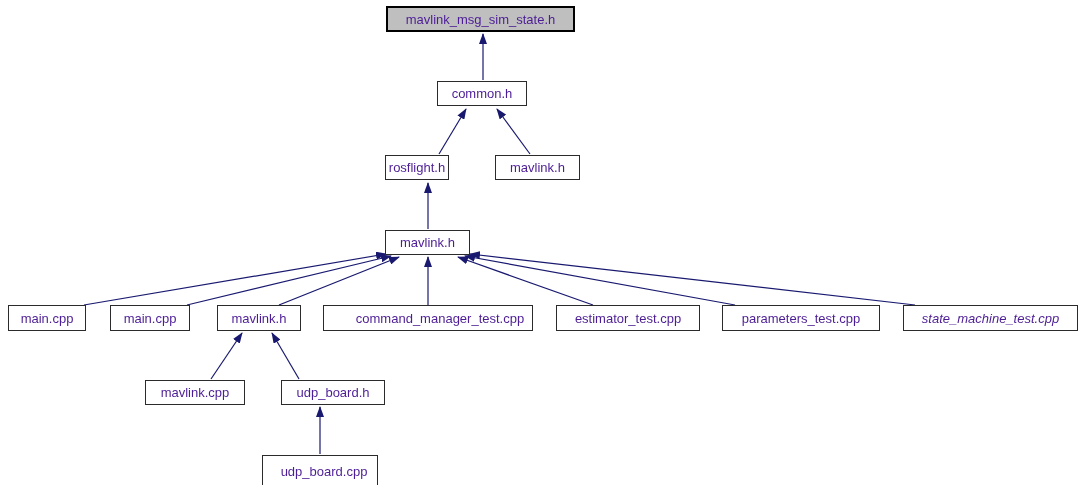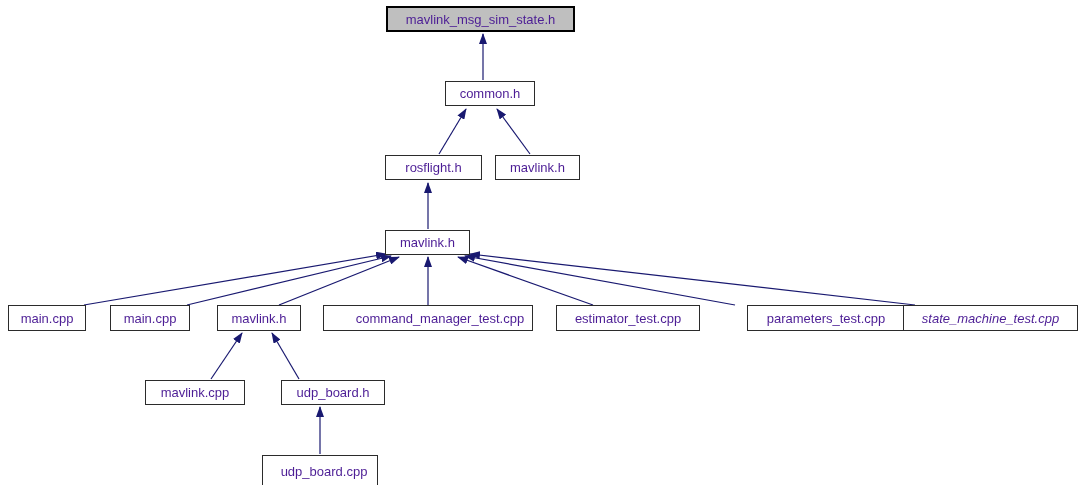--- a/index.html
+++ b/index.html
@@ -65,28 +65,28 @@
     <line x1="428" y1="305" x2="428" y2="257" marker-end="url(#arrow)"></line>
     <line x1="593" y1="305" x2="458" y2="257" marker-end="url(#arrow)"></line>
     <line x1="735" y1="305" x2="465" y2="256" marker-end="url(#arrow)"></line>
     <line x1="915" y1="305" x2="470" y2="254" marker-end="url(#arrow)"></line>
     <line x1="211" y1="379" x2="242" y2="333" marker-end="url(#arrow)"></line>
     <line x1="299" y1="379" x2="272" y2="333" marker-end="url(#arrow)"></line>
     <line x1="320" y1="454" x2="320" y2="407" marker-end="url(#arrow)"></line>
   </svg>
 
   <div class="node highlighted" style="left:386px; top:6px;  width:189px; height:26px;">mavlink_msg_sim_state.h</div>
-  <div class="node" style="left:437px; top:81px;  width:90px;  height:25px;margin-left:8px;">common.h</div>
-  <div class="node" style="left:385px; top:155px; width:97px;  height:25px;">rosflight.h</div>
+  <div class="node" style="left:437px; top:81px;  width:90px;  height:25px;">common.h</div>
+  <div class="node" style="left:385px; top:155px; width:64px;  height:25px;">rosflight.h</div>
   <div class="node" style="left:495px; top:155px; width:85px;  height:25px;">mavlink.h</div>
   <div class="node" style="left:385px; top:230px; width:85px;  height:25px;">mavlink.h</div>
   <div class="node" style="left:8px;   top:305px; width:78px;  height:26px;">main.cpp</div>
   <div class="node" style="left:110px; top:305px; width:80px;  height:26px;">main.cpp</div>
   <div class="node" style="left:217px; top:305px; width:84px;  height:26px;">mavlink.h</div>
   <div class="node" style="left:323px; top:305px; width:210px; height:26px;padding-left:24px;">command_manager_test.cpp</div>
   <div class="node" style="left:556px; top:305px; width:144px; height:26px;">estimator_test.cpp</div>
-  <div class="node" style="left:747px; top:305px; width:158px; height:26px;">parameters_test.cpp</div>
+  <div class="node" style="left:722px; top:305px; width:158px; height:26px;">parameters_test.cpp</div>
   <div class="node" style="left:903px; top:305px; width:175px; height:26px;font-style:italic;">state_machine_test.cpp</div>
   <div class="node" style="left:145px; top:380px; width:100px; height:25px;">mavlink.cpp</div>
   <div class="node" style="left:268px; top:380px; width:104px; height:25px;margin-left:13px;">udp_board.h</div>
   <div class="node" style="left:262px; top:455px; width:116px; height:32px;padding-left:8px;">udp_board.cpp</div>
 
 </div>
 
 </body></html>

